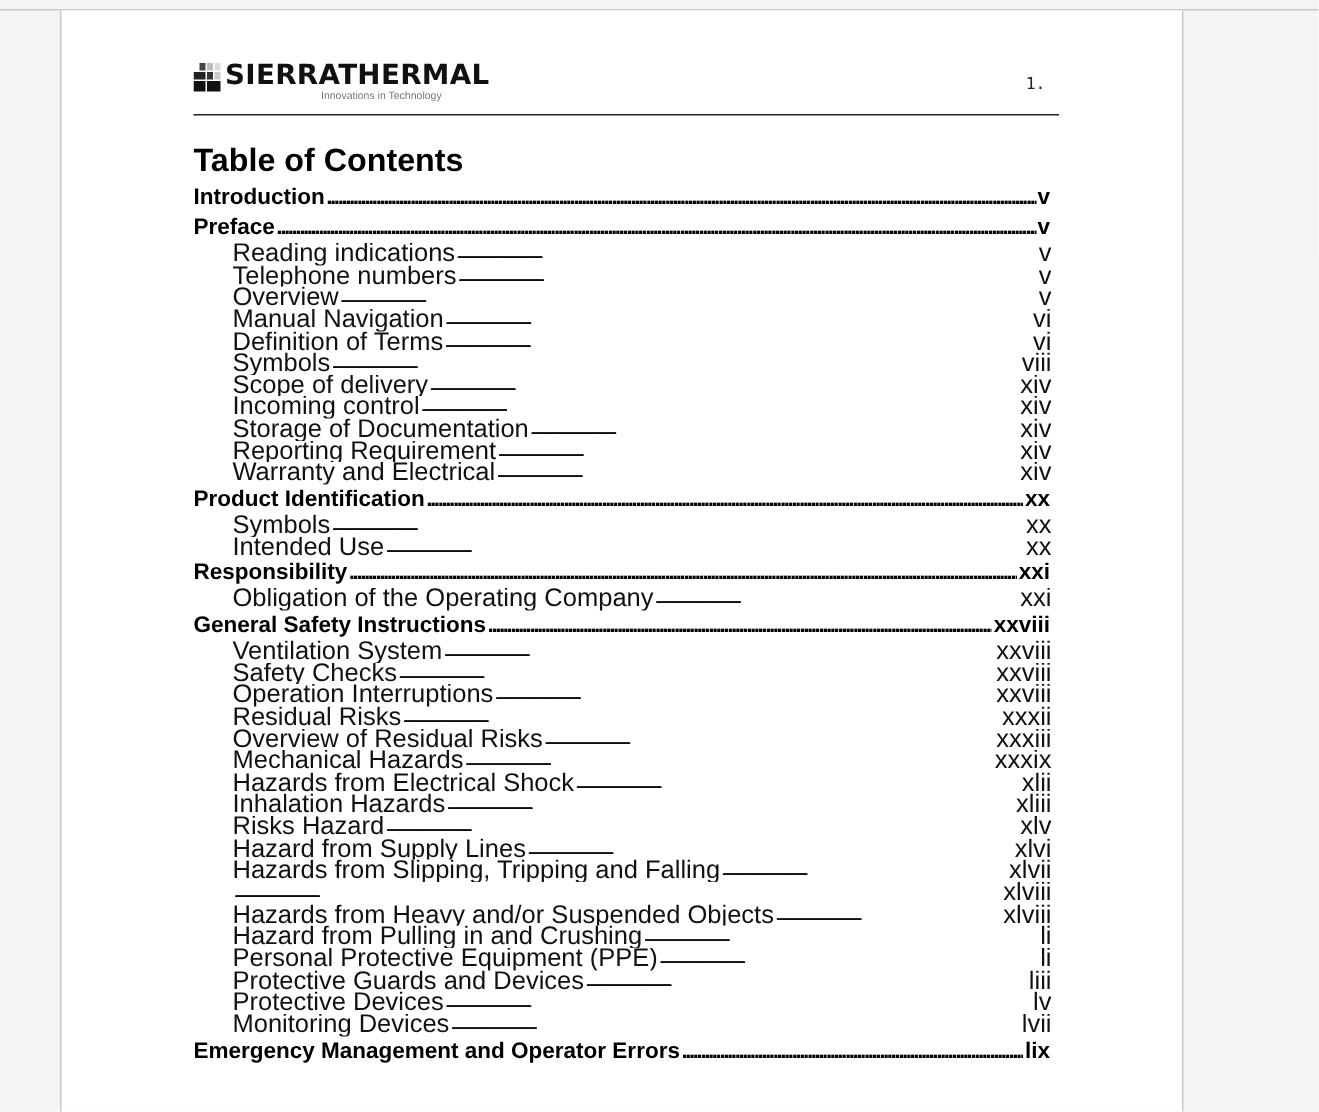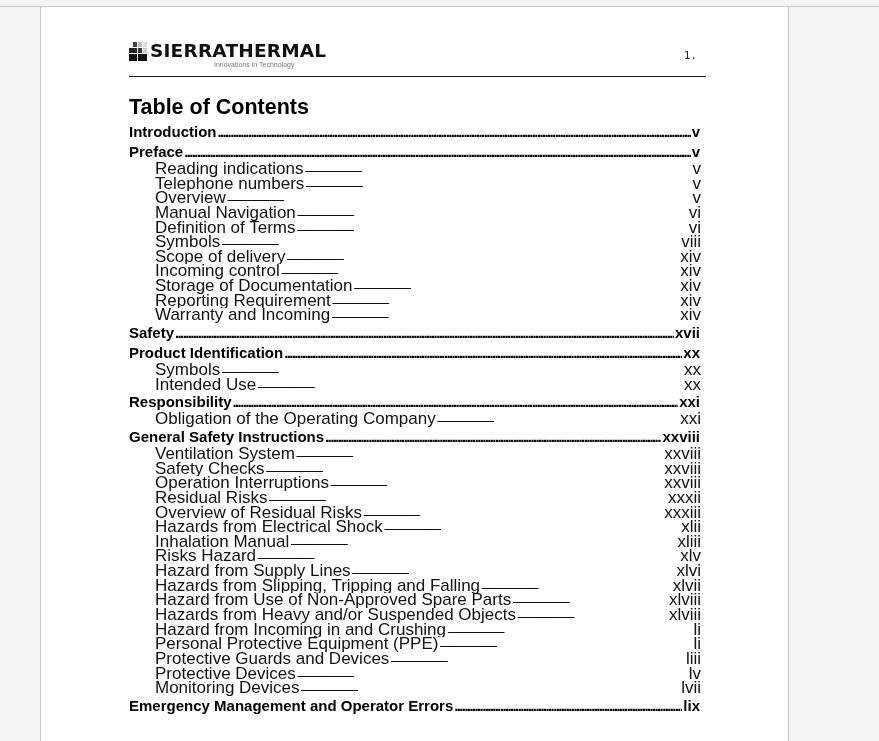--- a/index.html
+++ b/index.html
@@ -207,28 +207,23 @@
         <span class="label">Storage of Documentation</span>
         <span class="leader"></span>
         <span class="pg">xiv</span>
       </li>
       <li class="toc-entry lvl2">
         <span class="label">Reporting Requirement</span>
         <span class="leader"></span>
         <span class="pg">xiv</span>
       </li>
       <li class="toc-entry lvl2">
-        <span class="label">Warranty and Incoming</span>
-        <span class="leader"></span>
-        <span class="pg">xiv</span>
-      </li>
-      <li class="toc-entry lvl1">
-        <span class="label">Safety</span>
-        <span class="leader"></span>
-        <span class="pg">xvii</span>
+        <span class="label">Warranty and Electrical</span>
+        <span class="leader"></span>
+        <span class="pg">xiv</span>
       </li>
       <li class="toc-entry lvl1">
         <span class="label">Product Identification</span>
         <span class="leader"></span>
         <span class="pg">xx</span>
       </li>
       <li class="toc-entry lvl2">
         <span class="label">Symbols</span>
         <span class="leader"></span>
         <span class="pg">xx</span>
@@ -272,56 +267,60 @@
         <span class="label">Residual Risks</span>
         <span class="leader"></span>
         <span class="pg">xxxii</span>
       </li>
       <li class="toc-entry lvl2">
         <span class="label">Overview of Residual Risks</span>
         <span class="leader"></span>
         <span class="pg">xxxiii</span>
       </li>
       <li class="toc-entry lvl2">
+        <span class="label">Mechanical Hazards</span>
+        <span class="leader"></span>
+        <span class="pg">xxxix</span>
+      </li>
+      <li class="toc-entry lvl2">
         <span class="label">Hazards from Electrical Shock</span>
         <span class="leader"></span>
         <span class="pg">xlii</span>
       </li>
       <li class="toc-entry lvl2">
-        <span class="label">Inhalation Manual</span>
+        <span class="label">Inhalation Hazards</span>
         <span class="leader"></span>
         <span class="pg">xliii</span>
       </li>
       <li class="toc-entry lvl2">
         <span class="label">Risks Hazard</span>
         <span class="leader"></span>
         <span class="pg">xlv</span>
       </li>
       <li class="toc-entry lvl2">
         <span class="label">Hazard from Supply Lines</span>
         <span class="leader"></span>
         <span class="pg">xlvi</span>
       </li>
       <li class="toc-entry lvl2">
         <span class="label">Hazards from Slipping, Tripping and Falling</span>
         <span class="leader"></span>
         <span class="pg">xlvii</span>
       </li>
       <li class="toc-entry lvl2">
-        <span class="label">Hazard from Use of Non-Approved Spare Parts</span>
         <span class="leader"></span>
         <span class="pg">xlviii</span>
       </li>
       <li class="toc-entry lvl2">
         <span class="label">Hazards from Heavy and/or Suspended Objects</span>
         <span class="leader"></span>
         <span class="pg">xlviii</span>
       </li>
       <li class="toc-entry lvl2">
-        <span class="label">Hazard from Incoming in and Crushing</span>
+        <span class="label">Hazard from Pulling in and Crushing</span>
         <span class="leader"></span>
         <span class="pg">li</span>
       </li>
       <li class="toc-entry lvl2">
         <span class="label">Personal Protective Equipment (PPE)</span>
         <span class="leader"></span>
         <span class="pg">li</span>
       </li>
       <li class="toc-entry lvl2">
         <span class="label">Protective Guards and Devices</span>

